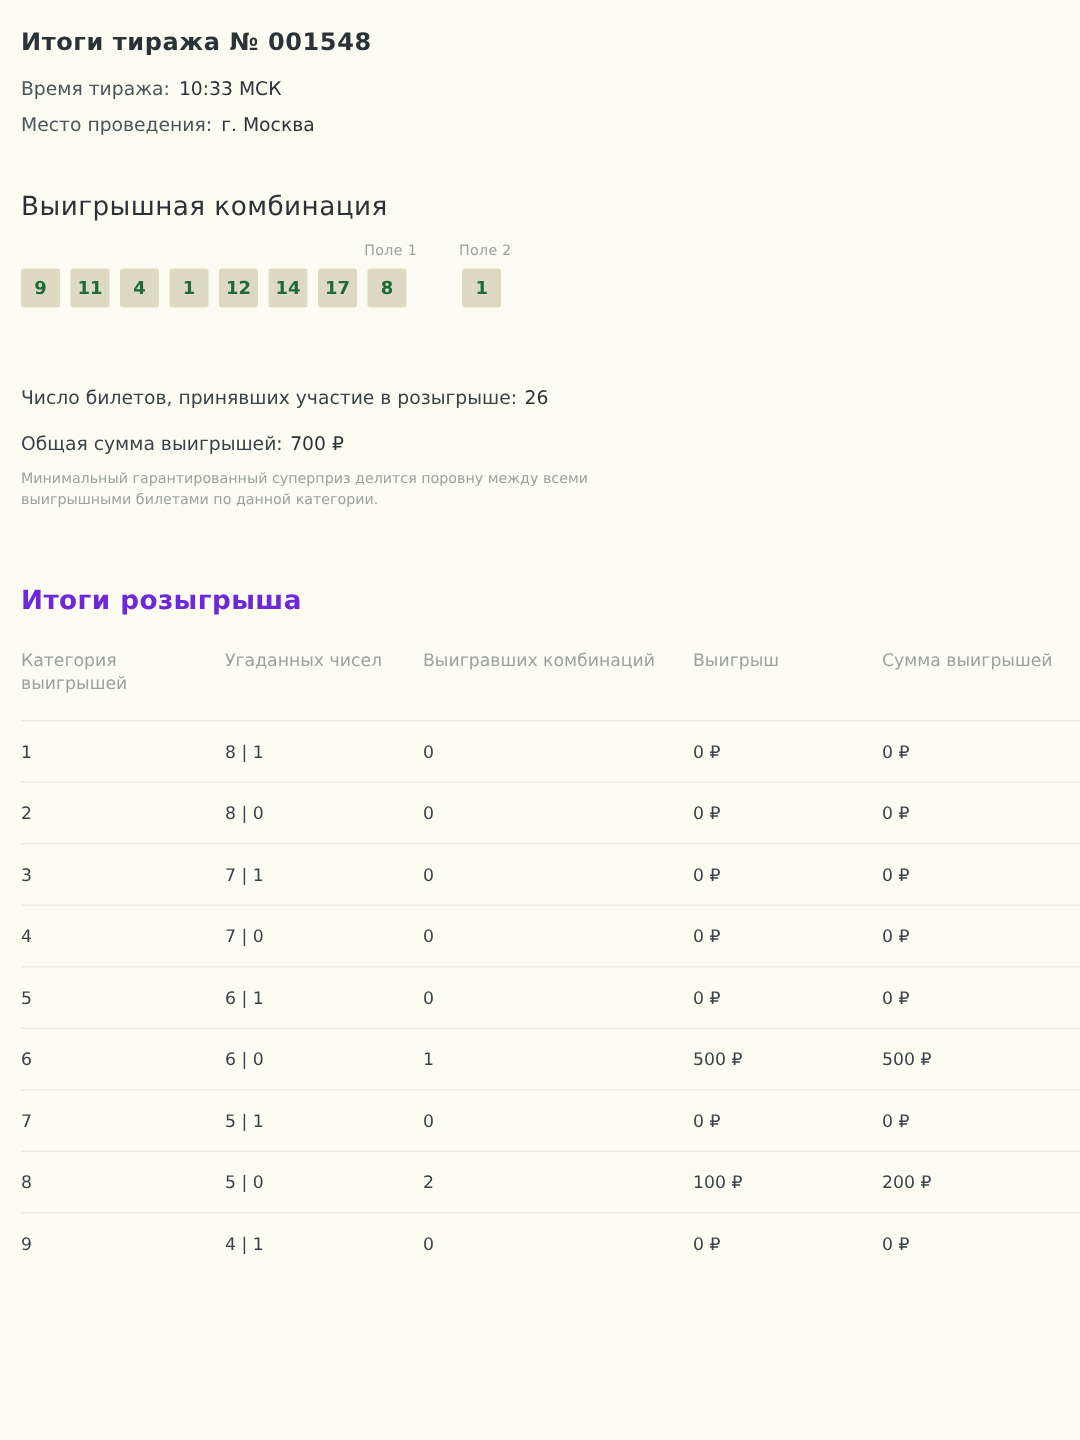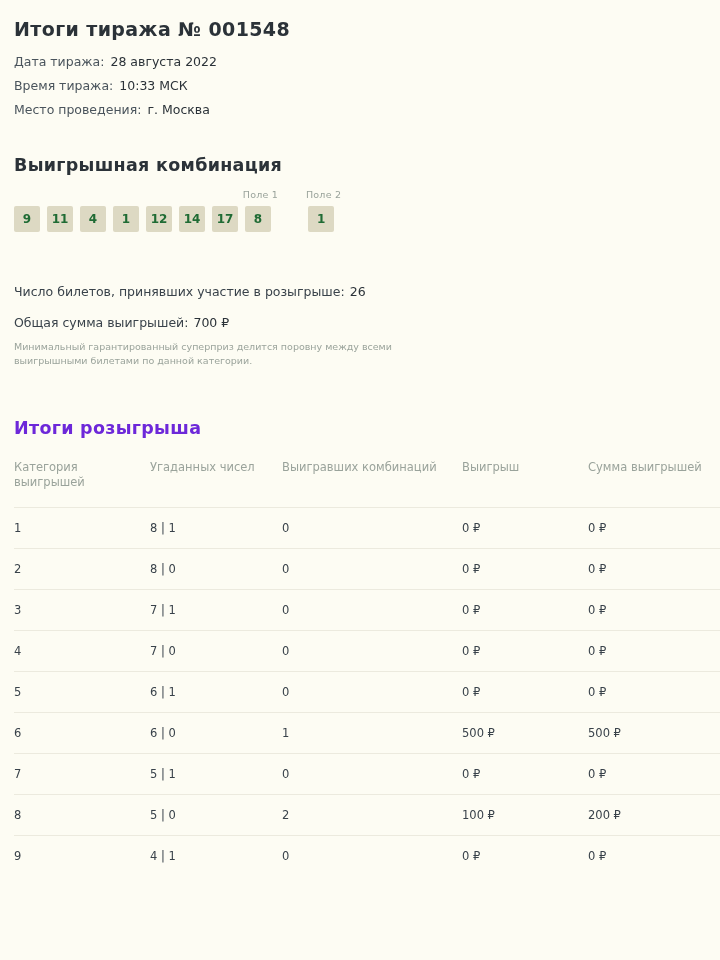--- a/index.html
+++ b/index.html
@@ -13,41 +13,41 @@
     font-family: "DejaVu Sans", "Liberation Sans", sans-serif;
     color: #30383f;
     overflow: hidden;
   }
   .page {
     padding: 16px 14px 0 14px;
     box-sizing: border-box;
     width: 720px;
   }
   h1.draw-title {
-    font-size: 19px;
+    font-size: 16px;
     font-weight: bold;
     letter-spacing: 0.4px;
     margin: 2px 0 14px 0;
     color: #2b3238;
   }
   .meta-row {
     font-size: 12.5px;
     margin-bottom: 9px;
     color: #4a545c;
   }
   .meta-label {
     color: #4a545c;
   }
   .meta-value {
     color: #2b3238;
     margin-left: 6px;
   }
   h2.section-title {
     font-size: 17.5px;
-    font-weight: bold;
+    font-weight: normal;
     letter-spacing: 0.3px;
     margin: 38px 0 14px 0;
     color: #2b3238;
   }
   .fields {
     display: flex;
     align-items: flex-start;
   }
   .field-block {
     display: flex;
@@ -137,23 +137,20 @@
   .col-sum { width: auto; }
 </style>
 </head>
 <body>
 
 <div class="page">
 
   <h1 class="draw-title">Итоги тиража № 001548</h1>
 
   <div>
-    <div class="meta-row">
-      <span class="meta-label">Дата тиража:</span><span class="meta-value">28 августа 2022</span>
-    </div>
     <div class="meta-row">
       <span class="meta-label">Время тиража:</span><span class="meta-value">10:33 МСК</span>
     </div>
     <div class="meta-row">
       <span class="meta-label">Место проведения:</span><span class="meta-value">г. Москва</span>
     </div>
   </div>
 
   <h2 class="section-title">Выигрышная комбинация</h2>
 

